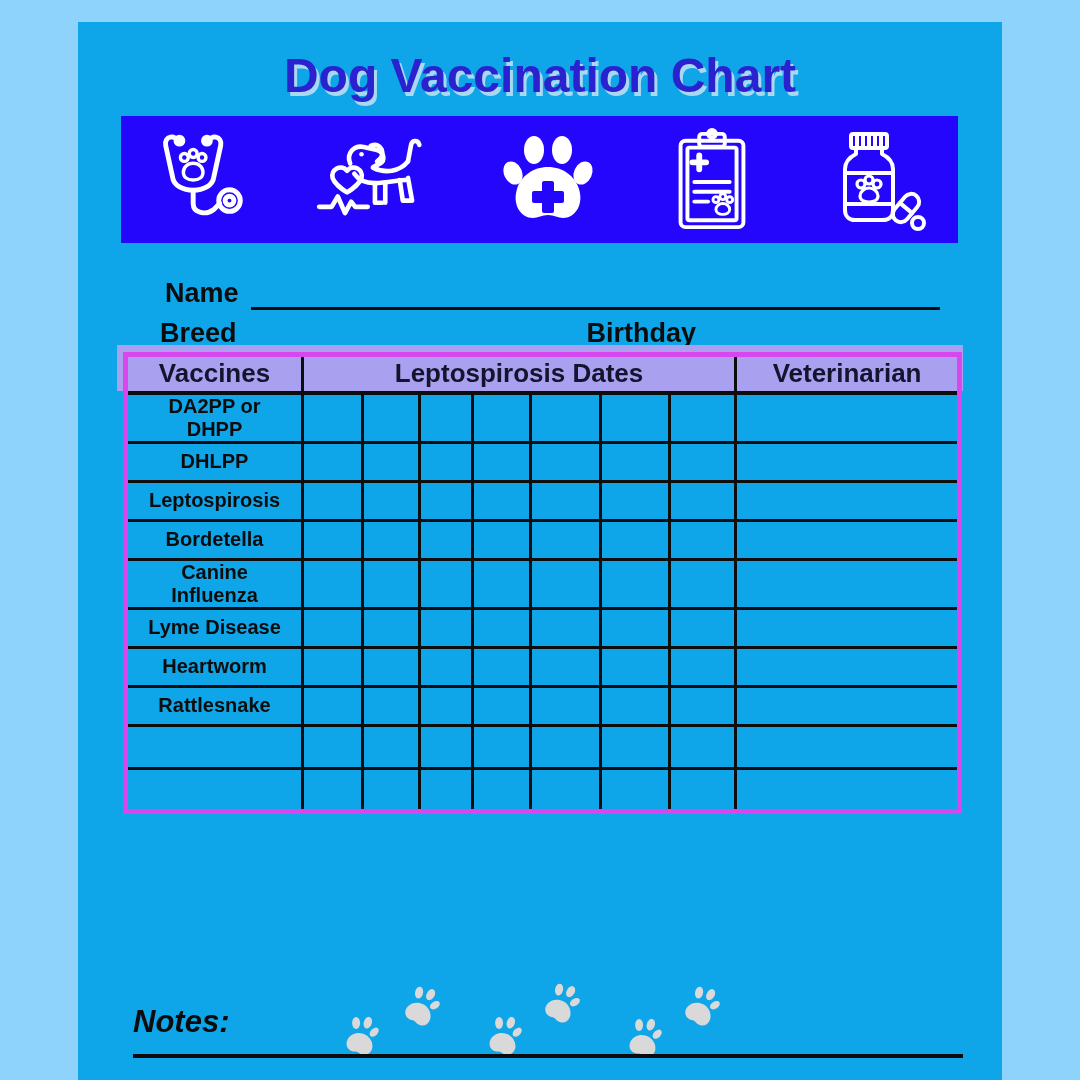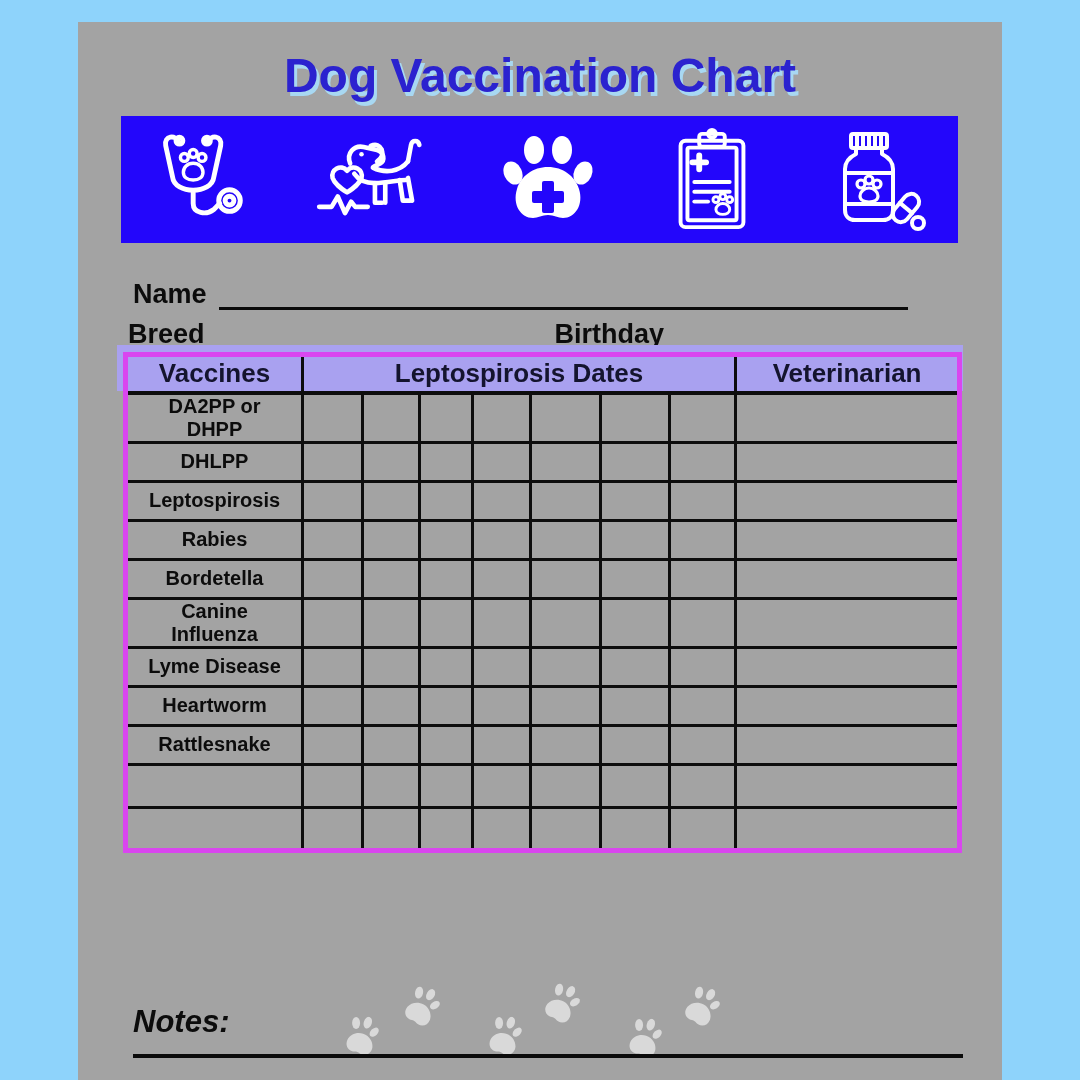--- a/index.html
+++ b/index.html
@@ -7,21 +7,21 @@
   body {
     position:relative;
     background:#8ED3FB;
     font-family:"Liberation Sans", sans-serif;
     overflow:hidden;
   }
   .page {
     position:absolute;
     left:78px; top:22px;
     width:924px; height:1058px;
-    background:#a3a3a3;
+    background:#0ea5e9;
   }
   
   .title {
     position:absolute;
     top:26px; left:0; width:100%;
     text-align:center;
     font-size:48px;
     font-weight:800;
     letter-spacing:0px;
     color:#2B22CF;
@@ -35,21 +35,22 @@
     background:#2306FB;
     display:flex;
     align-items:center;
     justify-content:space-around;
   }
   .banner svg { display:block; }
   
   .field-row {
     position:absolute;
     display:flex;
-    align-items:center;
+    align-items:flex-start;
+    margin-left:32px;
   }
   .field-label {
     font-size:27px;
     font-weight:800;
     color:#0C0C0C;
     white-space:nowrap;
     line-height:1;
     padding-bottom:2px;
   }
   .fill-line {
@@ -289,31 +290,20 @@
           <td></td>
           <td></td>
           <td></td>
           <td></td>
           <td></td>
           <td></td>
           <td></td>
           <td></td>
         </tr>
         <tr class="vax-row">
-          <td class="vaccine-cell">Rabies</td>
-          <td></td>
-          <td></td>
-          <td></td>
-          <td></td>
-          <td></td>
-          <td></td>
-          <td></td>
-          <td></td>
-        </tr>
-        <tr class="vax-row">
           <td class="vaccine-cell">Bordetella</td>
           <td></td>
           <td></td>
           <td></td>
           <td></td>
           <td></td>
           <td></td>
           <td></td>
           <td></td>
         </tr>

